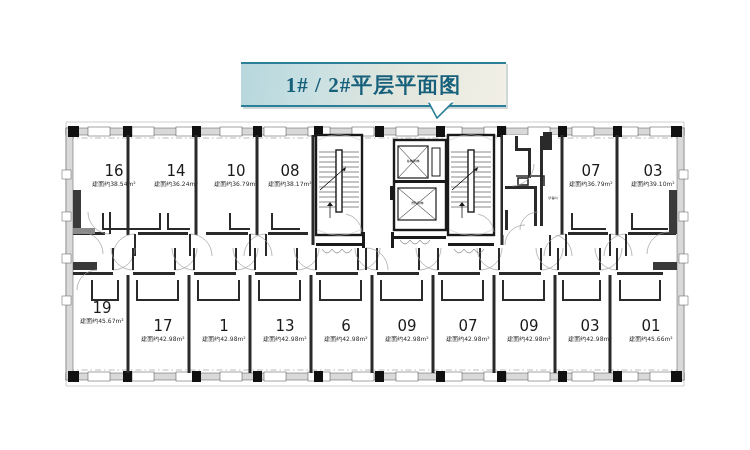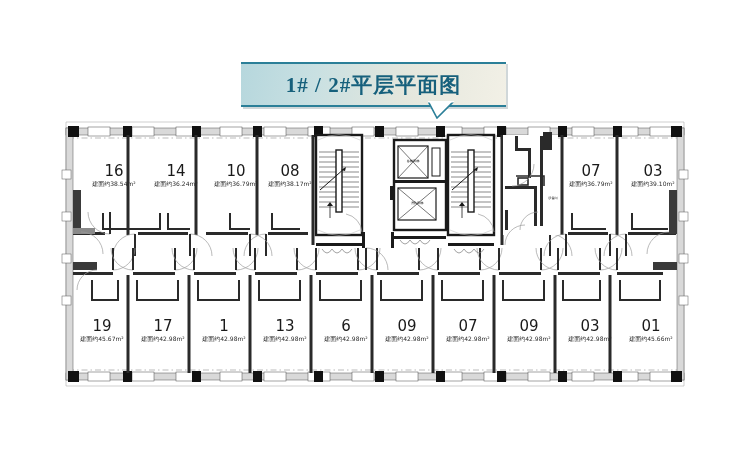--- a/index.html
+++ b/index.html
@@ -382,21 +382,21 @@
 </div>
 <div class="unit" style="left:561px;top:163px">
   <div class="no">07</div>
   <div class="area">建面约36.79m²</div>
 </div>
 <div class="unit" style="left:623px;top:163px">
   <div class="no">03</div>
   <div class="area">建面约39.10m²</div>
 </div>
 
-<div class="unit" style="left:72px;top:318px">
+<div class="unit" style="left:72px;top:300px">
   <div class="no">19</div>
   <div class="area">建面约45.67m²</div>
 </div>
 <div class="unit" style="left:133px;top:318px">
   <div class="no">17</div>
   <div class="area">建面约42.98m²</div>
 </div>
 <div class="unit" style="left:194px;top:318px">
   <div class="no">1</div>
   <div class="area">建面约42.98m²</div>

